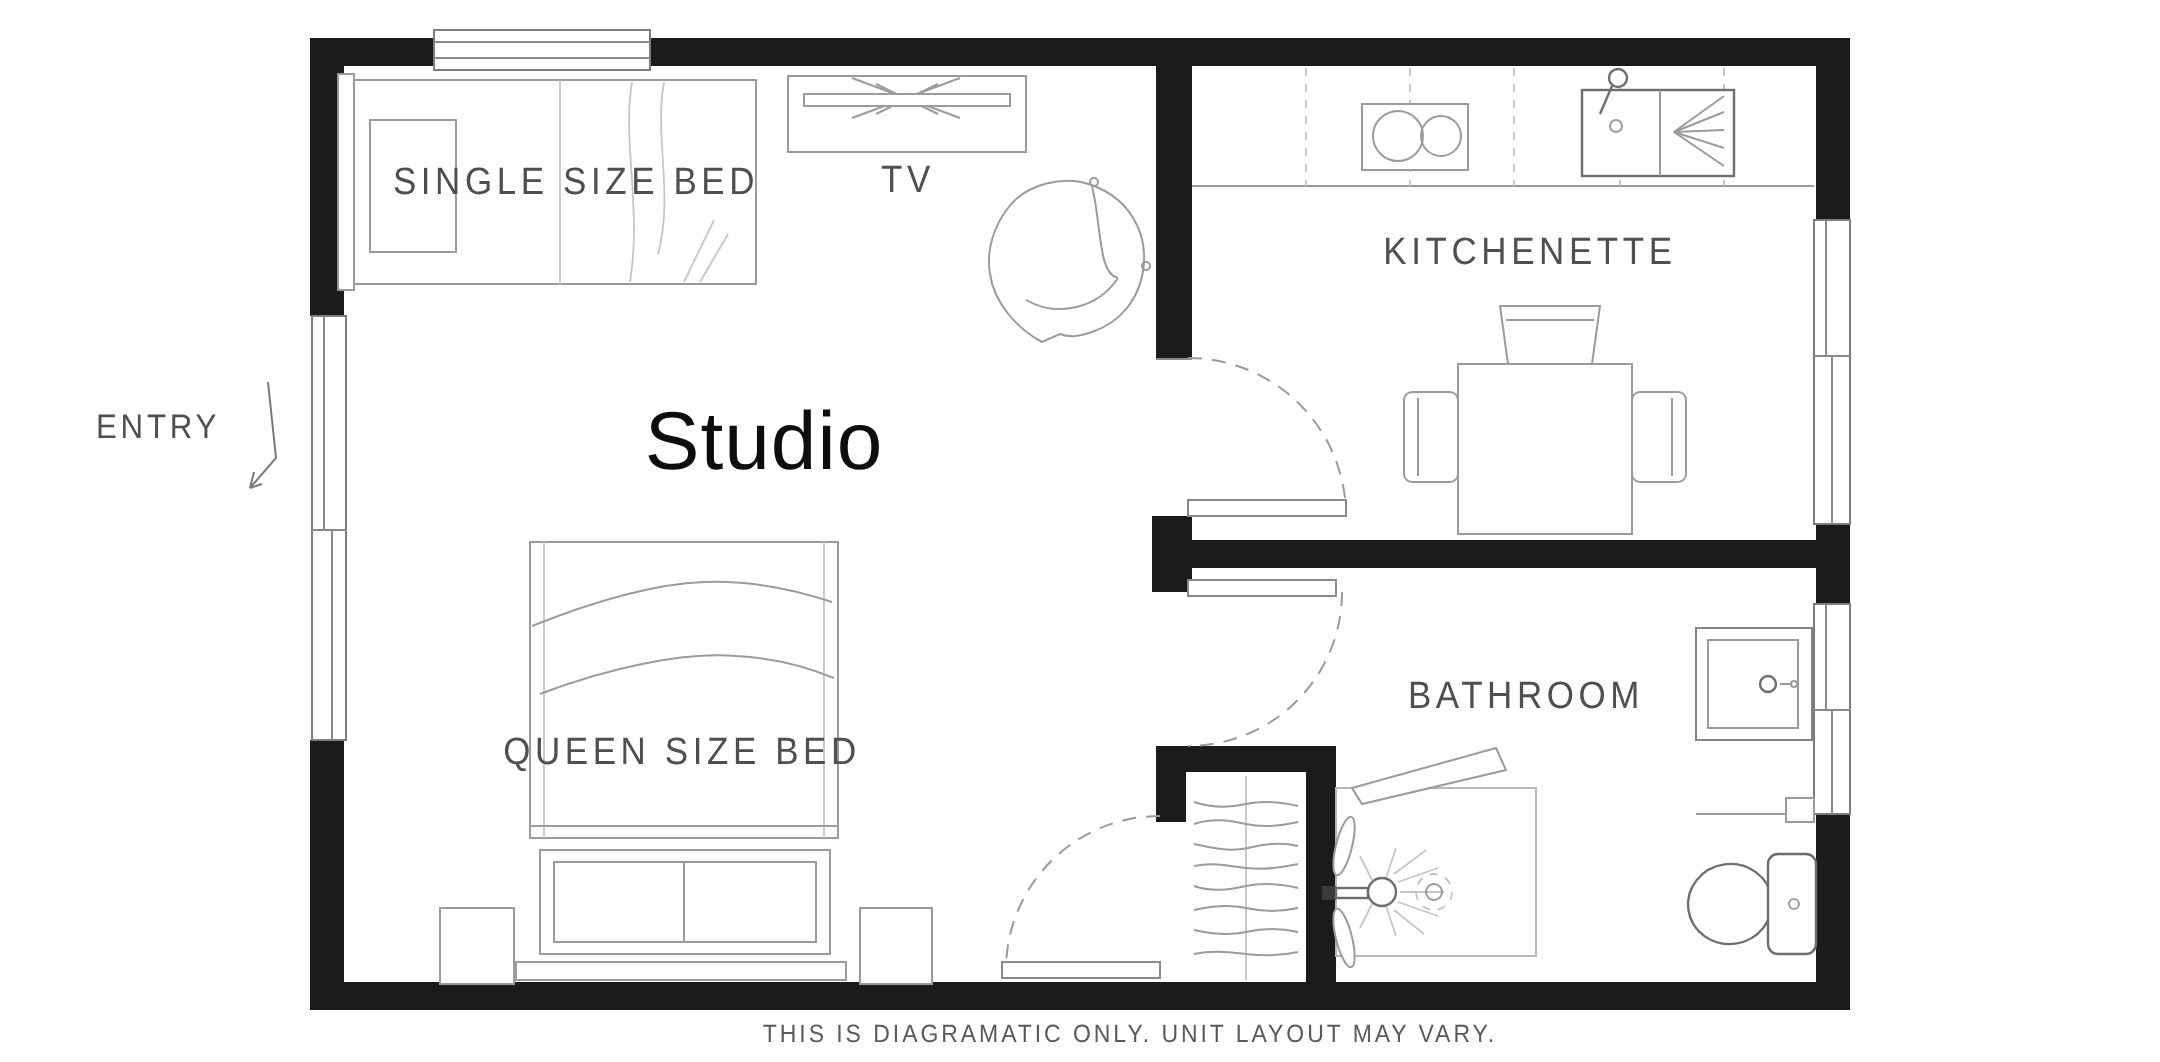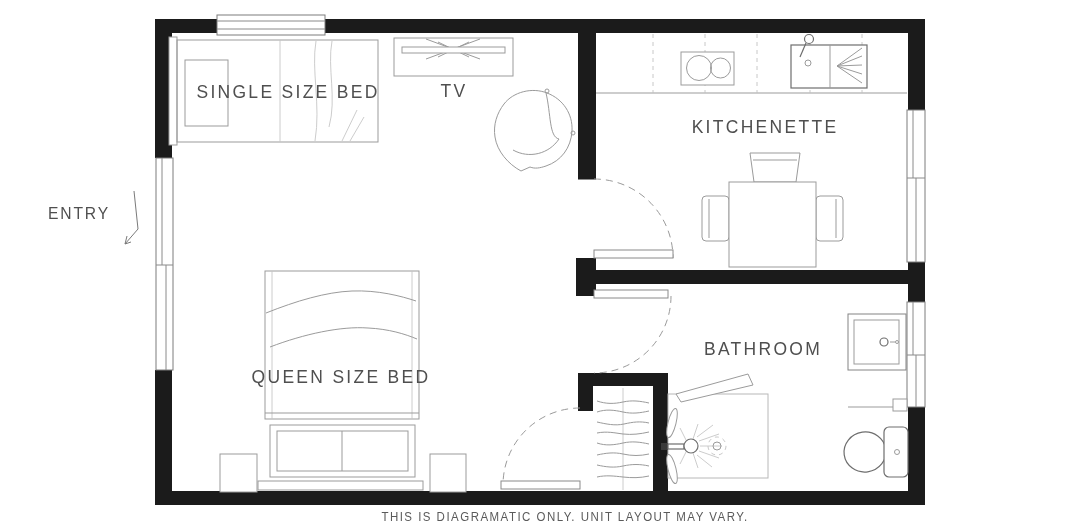--- a/index.html
+++ b/index.html
@@ -229,20 +229,21 @@
       <path class="f" d="M125,244 L131,242 M125,244 L127,236" style="stroke:#7a7a7a"></path>
     </g>
   </svg>
 
   <div class="label small" style="left:79px;top:214px">ENTRY</div>
 
   <div class="label" style="left:288px;top:92px">SINGLE SIZE BED</div>
 
   <div class="label" style="left:454px;top:91px">TV</div>
 
+  <div class="label title" style="left:382px;top:221px">Studio</div>
 
   <div class="label" style="left:341px;top:377px">QUEEN SIZE BED</div>
 
   <div class="label" style="left:765px;top:127px">KITCHENETTE</div>
 
   <div class="label" style="left:763px;top:349px">BATHROOM</div>
 
   <div class="label disclaimer" style="left:565px;top:517px">THIS IS DIAGRAMATIC ONLY. UNIT LAYOUT MAY VARY.</div>
 </div>
 

